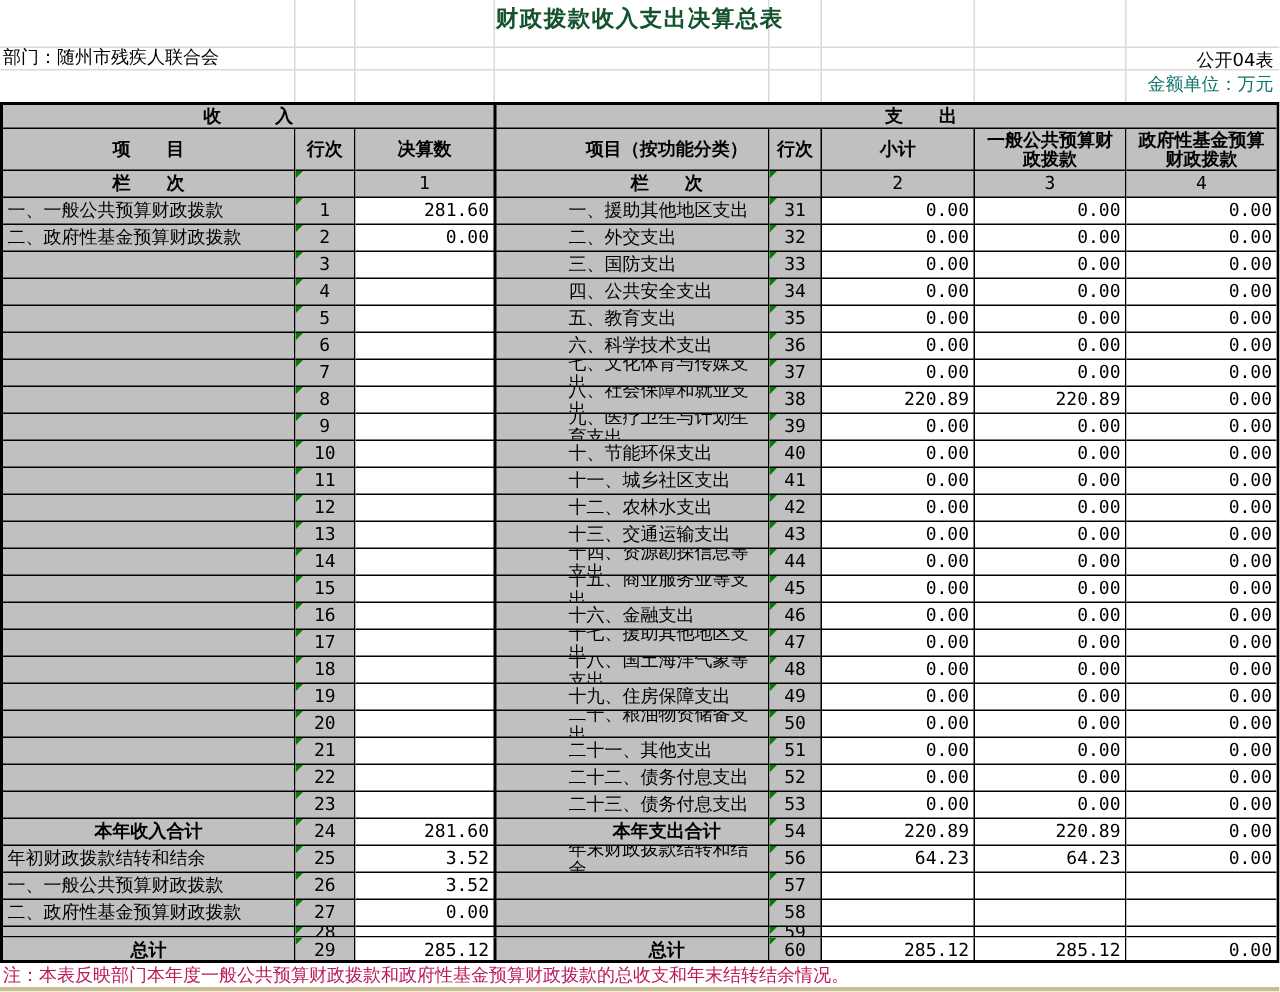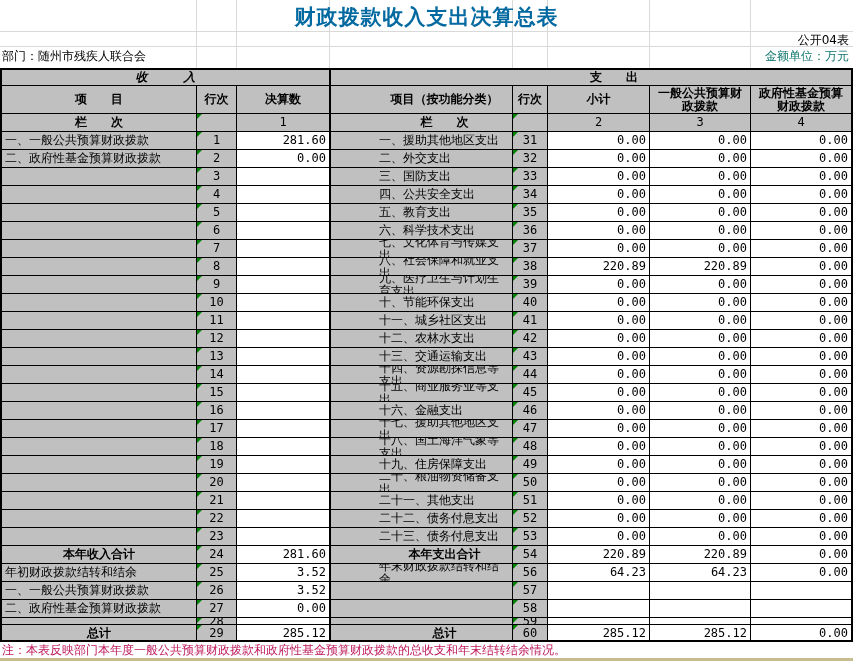--- a/index.html
+++ b/index.html
@@ -4,44 +4,44 @@
 <style>
   html,body{margin:0;padding:0;background:#fff;width:853px;height:661px;overflow:hidden;
     font-family:"DejaVu Sans",sans-serif;-webkit-font-smoothing:none;}
   #app{width:853px;height:661px;position:relative;background:#fff;}
 
   
   #top{position:relative;width:853px;height:68px;background:#fff;}
   .vgrid{position:absolute;top:0;bottom:0;width:1px;background:#d9d9d9;}
   .hgrid{position:absolute;left:0;right:0;height:1px;background:#d9d9d9;}
   #title{position:absolute;top:3px;left:0;width:100%;text-align:center;
-    font-size:21px;font-weight:bold;color:#0369a1;letter-spacing:1px;z-index:2;}
+    font-size:15px;font-weight:bold;color:#14532d;letter-spacing:1px;z-index:2;}
   #formcode{position:absolute;top:32px;right:4px;font-size:12px;color:#000;z-index:2;}
-  #dept{position:absolute;bottom:3px;left:2px;font-size:12px;color:#000;z-index:2;}
+  #dept{position:absolute;bottom:21px;left:2px;font-size:12px;color:#000;z-index:2;}
   #unit{position:absolute;bottom:3px;right:4px;font-size:12px;color:#0f766e;z-index:2;}
 
   
   #grid{width:853px;height:574px;box-sizing:border-box;border:2px solid #000;
     display:grid;grid-template-columns:195px 40px 93px 183px 35px 102px 101px 1fr;
     overflow:hidden;background:#fff;}
   .cell{border-right:1px solid #000;border-bottom:1px solid #000;
     display:flex;align-items:center;font-size:12px;line-height:1.05;color:#000;
     overflow:hidden;position:relative;box-sizing:border-box;padding:0 2px;}
   .grey{background:#c0c0c0;}
   .white{background:#ffffff;}
   .bold{font-weight:bold;}
   .center{justify-content:center;text-align:center;}
   .val{justify-content:flex-end;text-align:right;padding-right:3px;
     font-family:"DejaVu Sans Mono","DejaVu Sans",monospace;}
   .num{font-family:"DejaVu Sans Mono","DejaVu Sans",monospace;}
   .item{justify-content:flex-start;text-align:left;padding-left:3px;}
   .divl{border-left:1px solid #000;padding-left:48px;}   
   .nr{border-right:none;}
   .nb{border-bottom:none;}
-  .span3{grid-column:1 / span 3;font-style:italic;}
+  .span3{grid-column:1 / span 3;}
   .span5{grid-column:4 / span 5;}
   .wrap2{white-space:pre-line;text-align:center;justify-content:center;}
   .tri-icon{position:absolute;left:0;top:0;width:0;height:0;
     border-top:5px solid #008000;border-right:5px solid transparent;}
 
   
   #footnote{width:853px;height:16px;font-size:12px;color:#be185d;display:flex;
     align-items:center;padding-left:2px;box-sizing:border-box;background:#fff;}
   #strip{width:853px;height:3px;background:#c8bc91;}
 </style>

